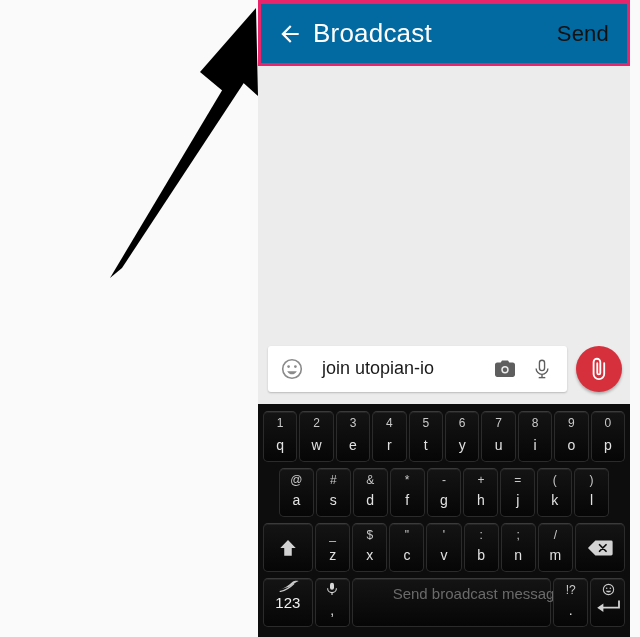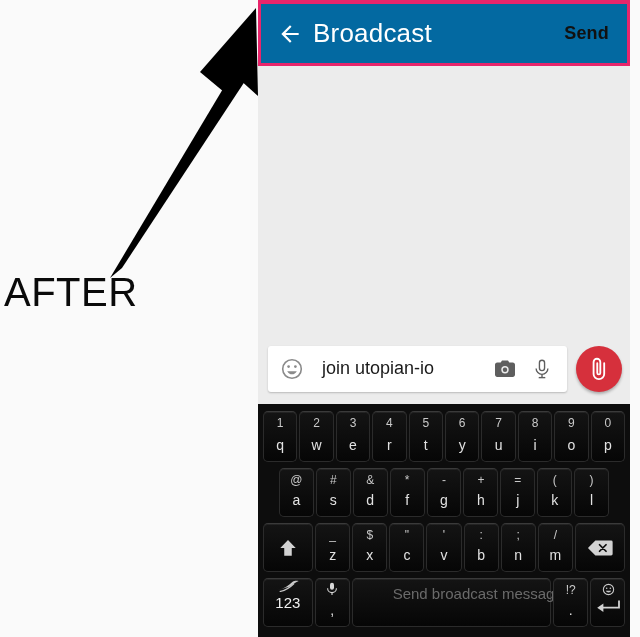--- a/index.html
+++ b/index.html
@@ -69,22 +69,22 @@
   }
   #app-bar-title {
     color: #ffffff;
     font-size: 26px;
     font-weight: 400;
     flex: 1 1 auto;
     letter-spacing: 0.2px;
   }
   #send-button {
     color: #111111;
-    font-size: 18px;
-    font-weight: 700;
+    font-size: 22px;
+    font-weight: 400;
     letter-spacing: 0.2px;
     padding-right: 4px;
   }
 
   
   #conversation-area {
     height: 280px;
     background: #ececec;
   }
 
@@ -204,21 +204,20 @@
   #key-space { position: relative; }
 </style>
 </head>
 <body>
 
 <div id="annotation-layer">
   <svg id="annotation-arrow" width="260" height="340" viewBox="0 0 260 340">
     <polygon points="110,278 122,268 251,72 239,62" fill="#000000"></polygon>
     <polygon points="200,72 256,8 258,96 238,78 224,92" fill="#000000"></polygon>
   </svg>
-  <div id="after-label">AFTER</div>
 </div>
 
 <div id="phone">
 
   <div id="app-bar">
     <svg id="back-arrow-icon" viewBox="0 0 24 24">
       <path d="M20 11H7.8l5.6-5.6L12 4l-8 8 8 8 1.4-1.4L7.8 13H20z" fill="#ffffff"></path>
     </svg>
     <div id="app-bar-title">Broadcast</div>
     <div id="send-button">Send</div>

